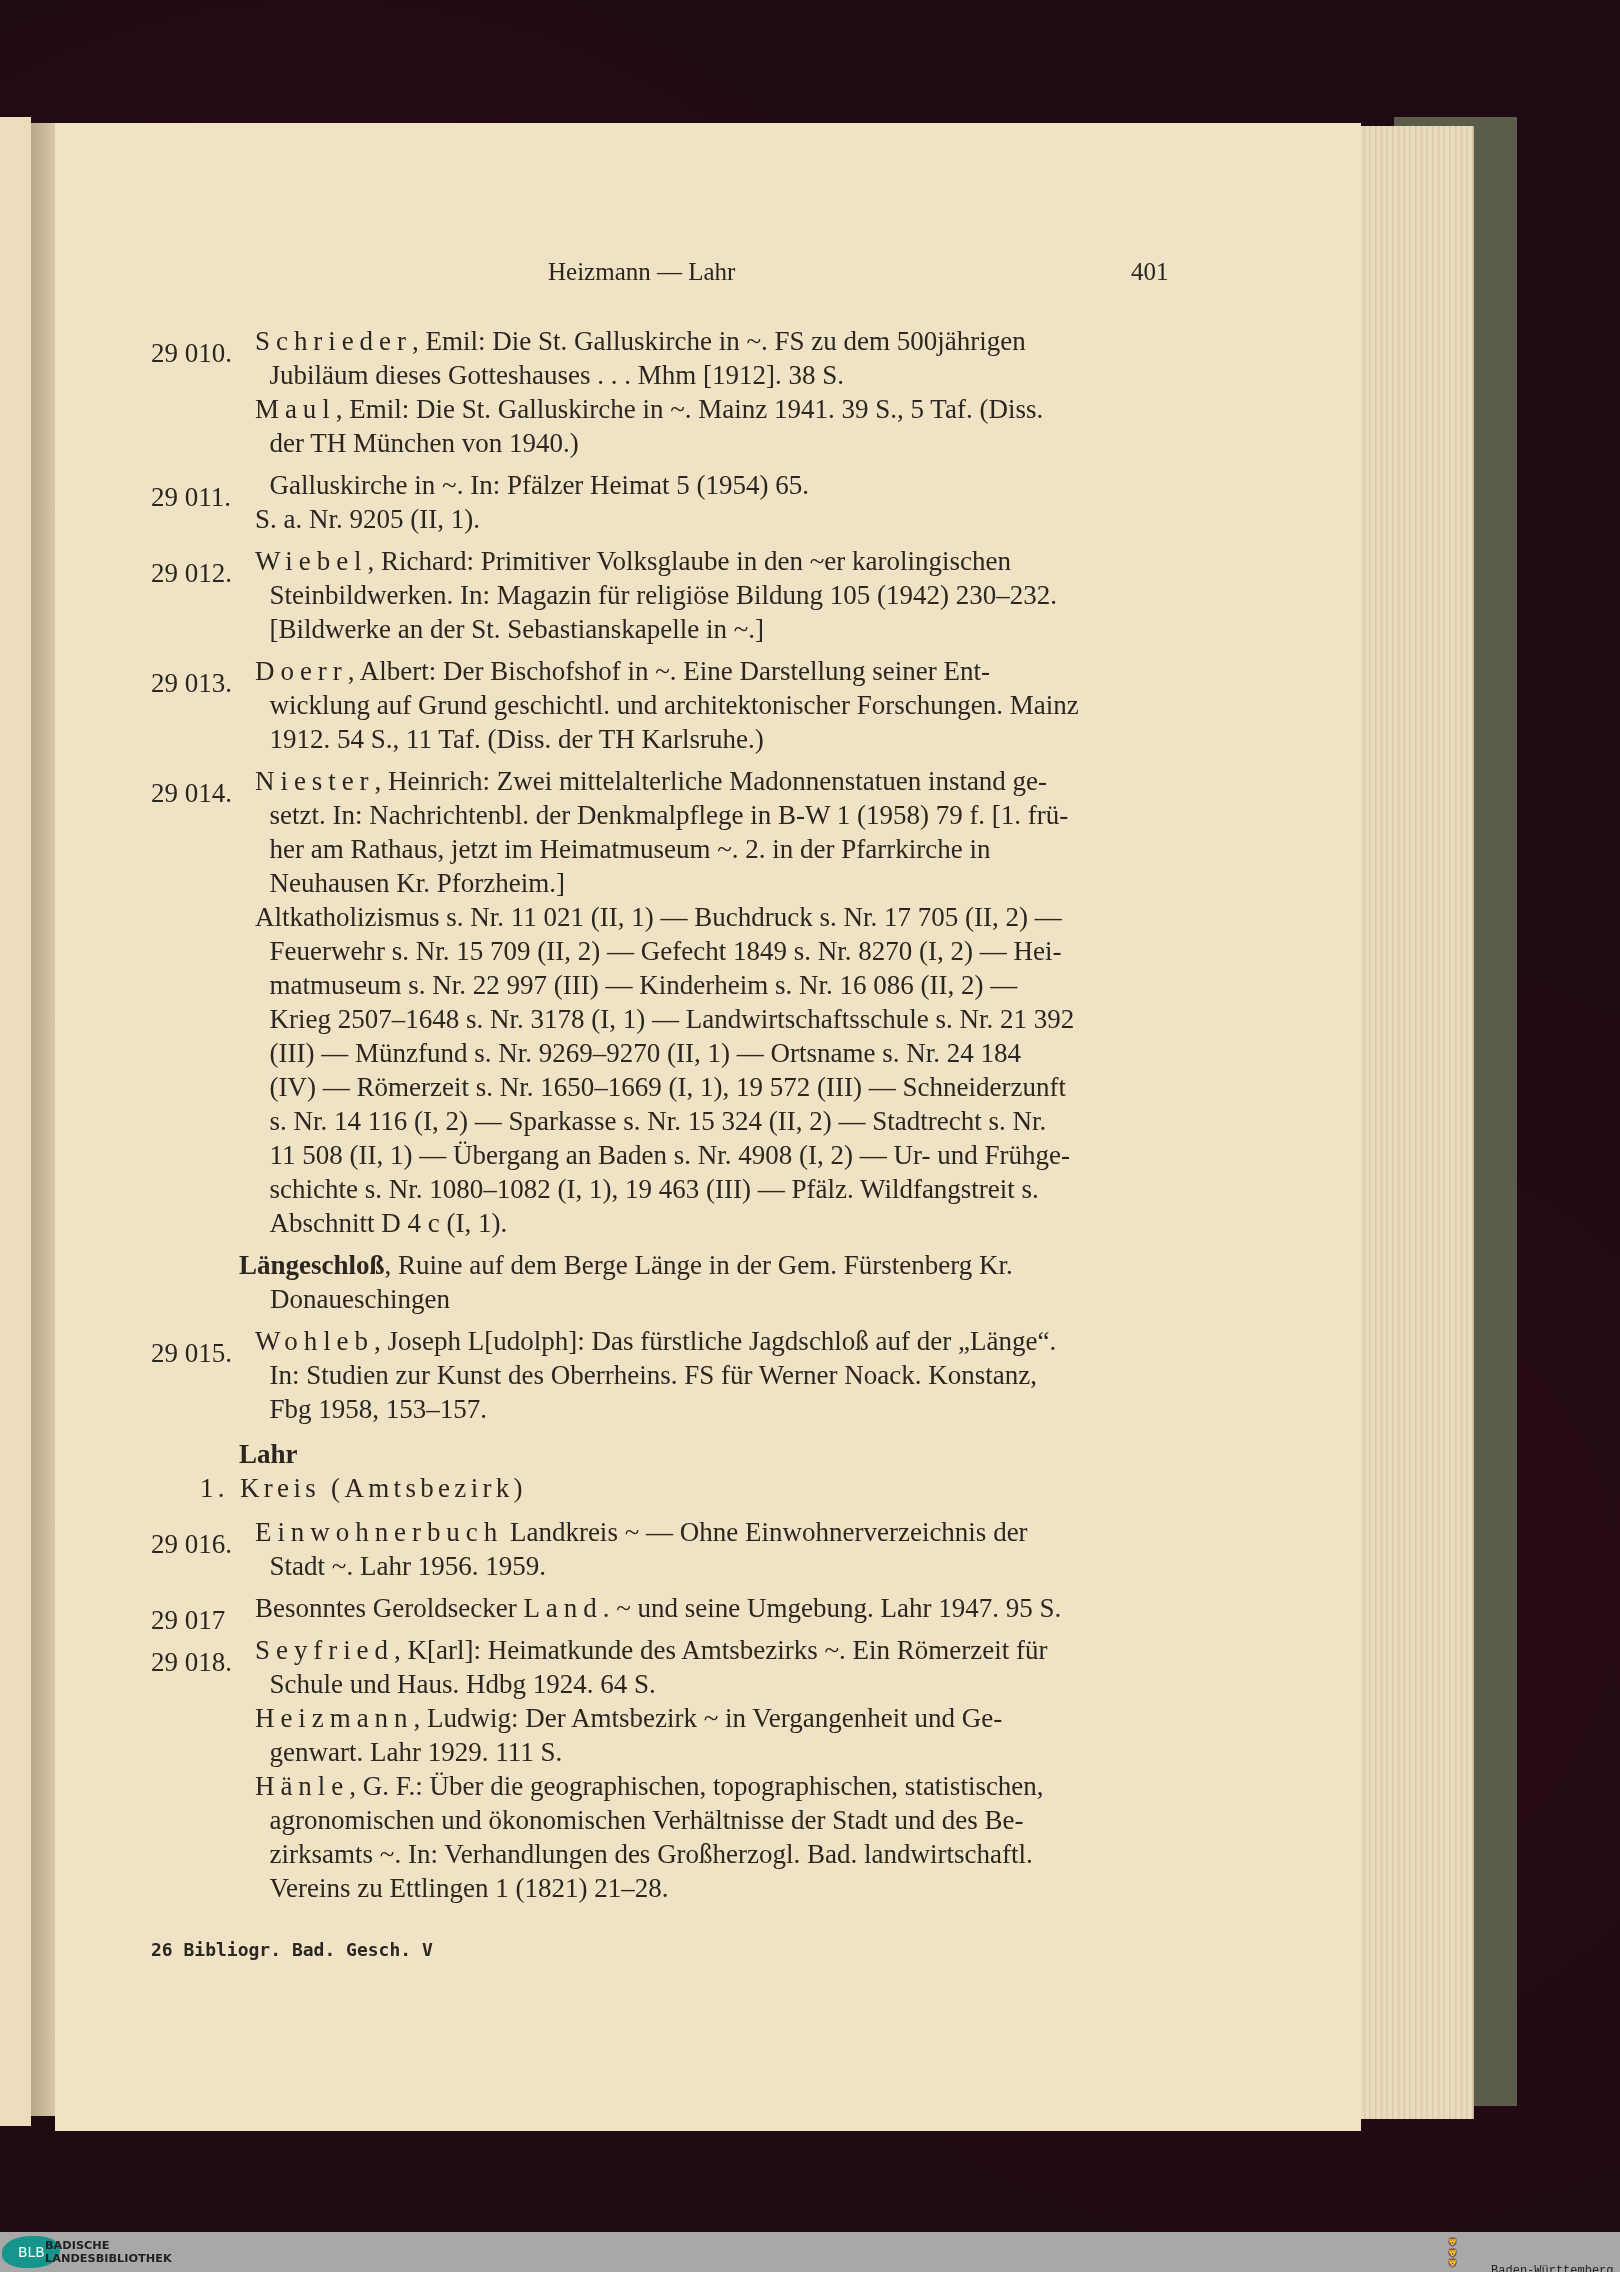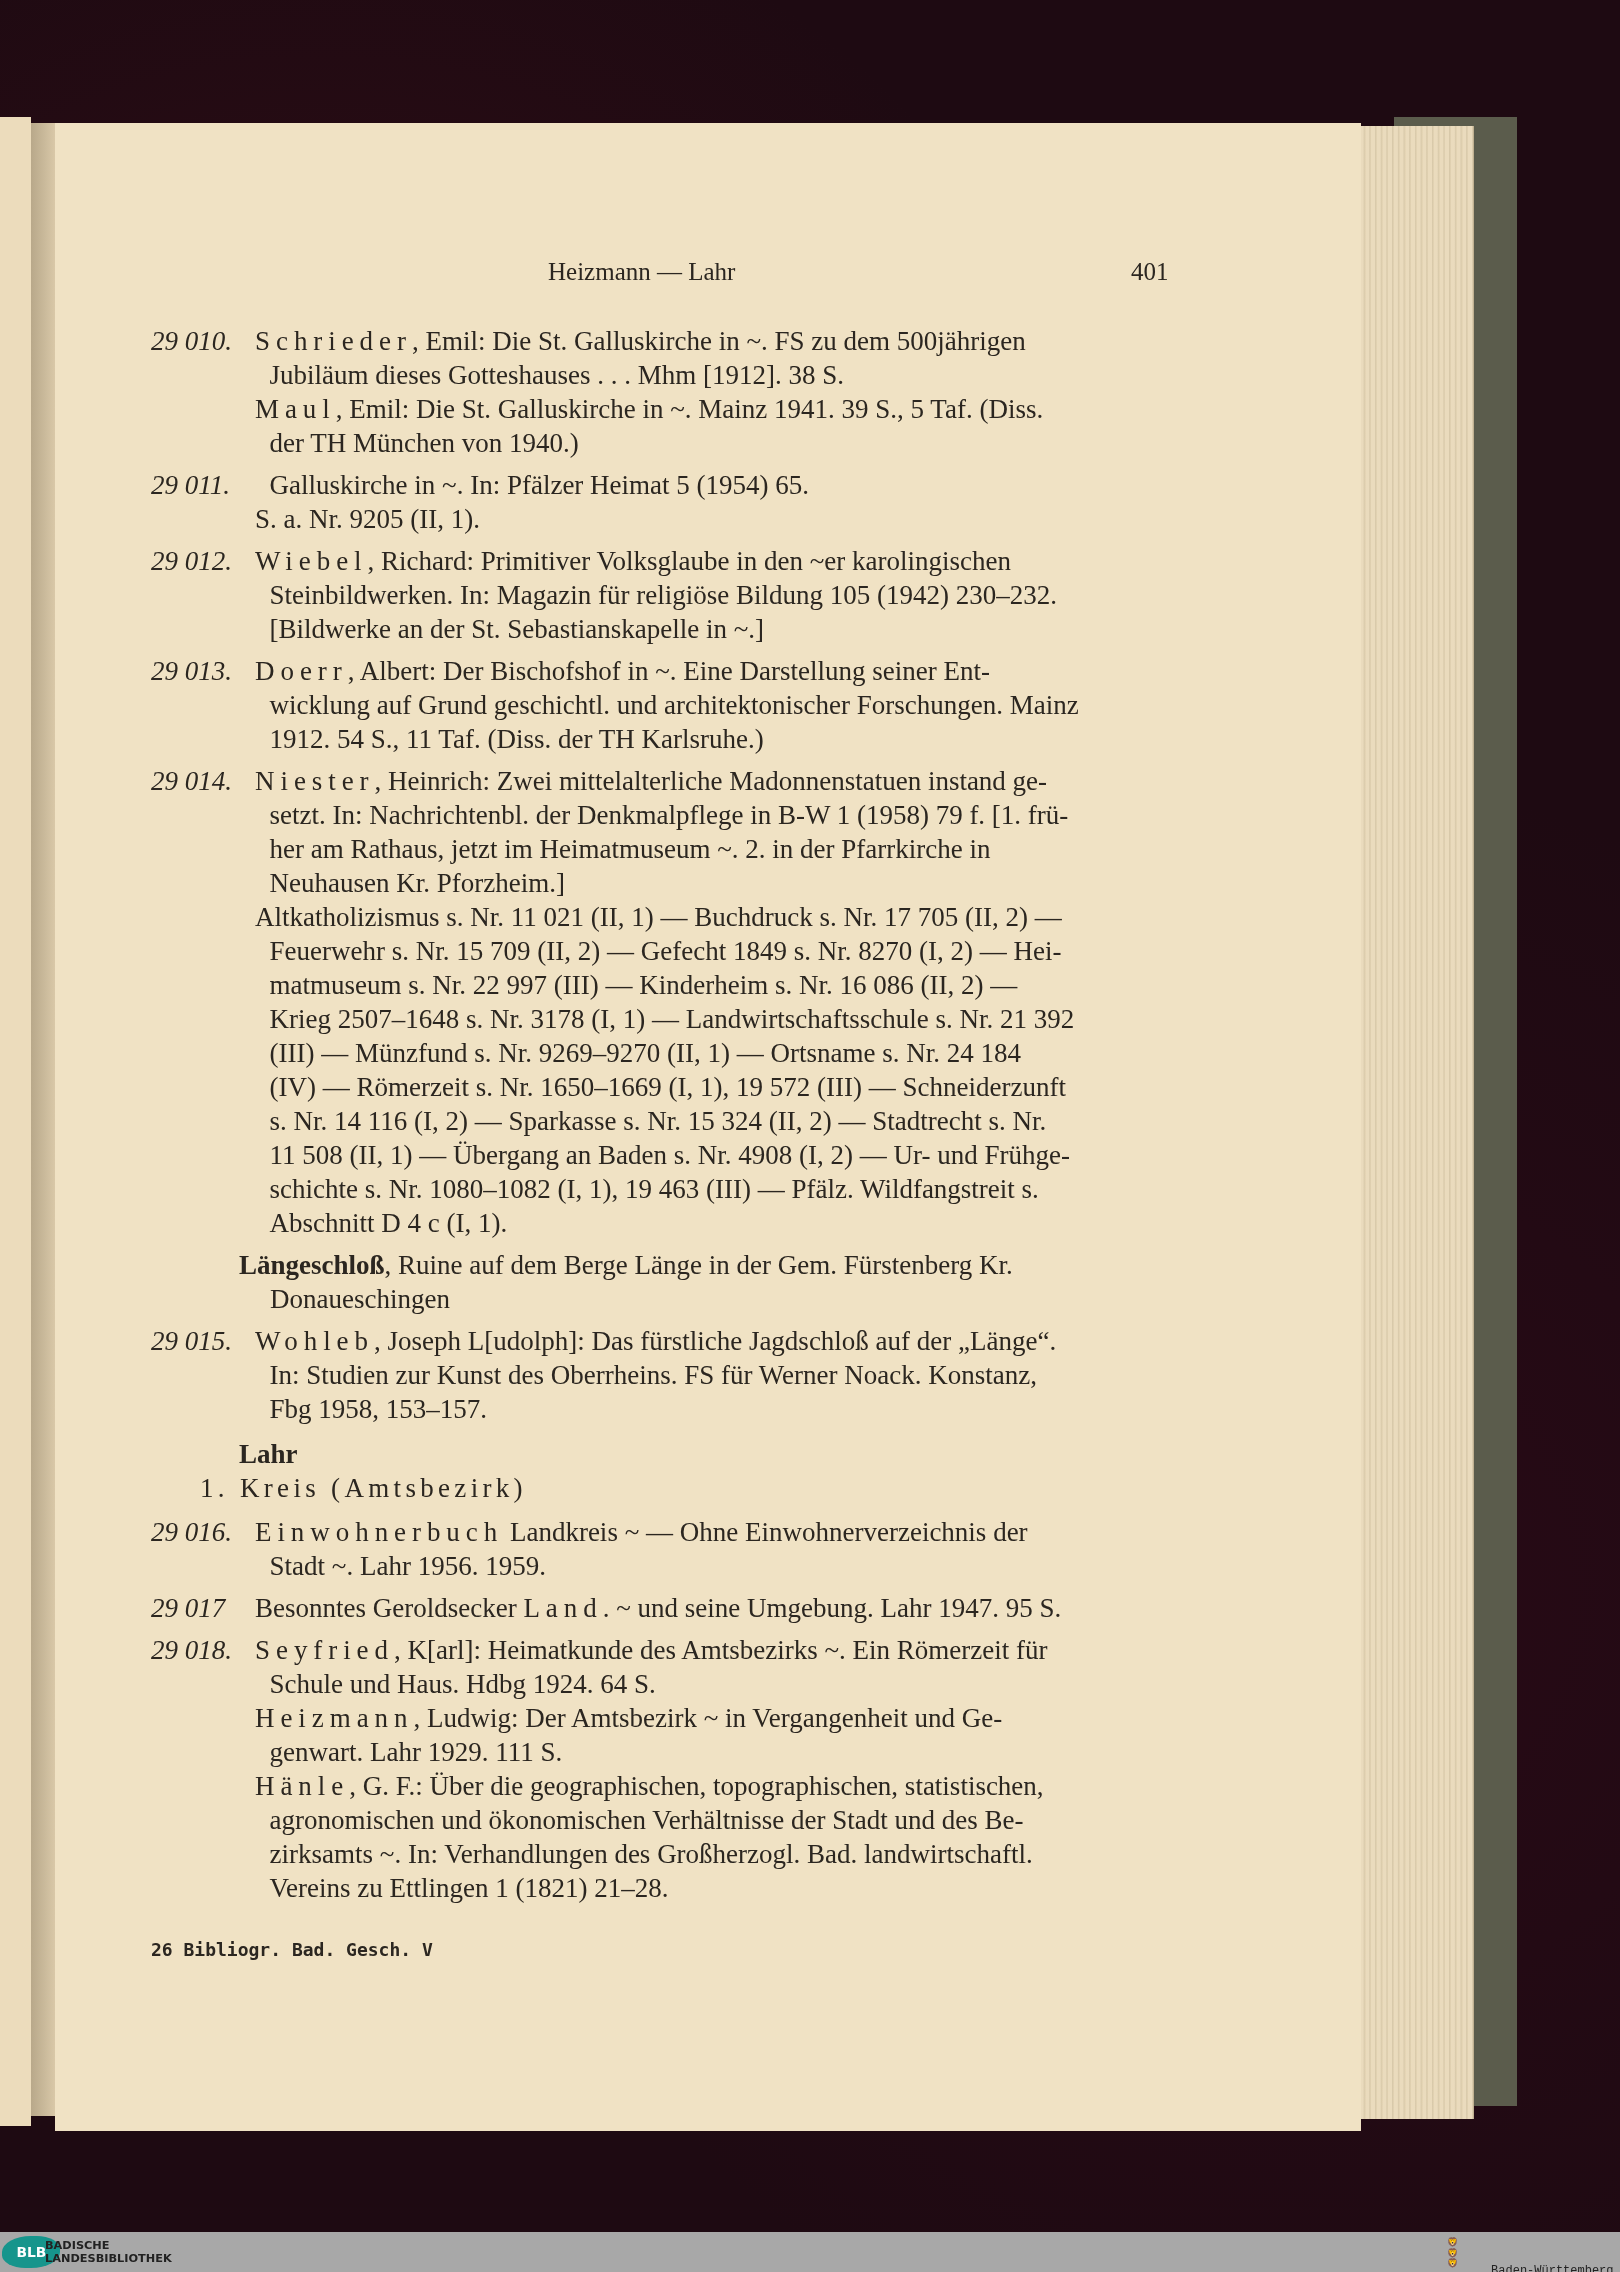--- a/index.html
+++ b/index.html
@@ -41,21 +41,21 @@
     font-size: 25px; color: #2b2620;
   }
   .running-head .title { position: absolute; left: 493px; top: 0; }
   .running-head .pagenum { position: absolute; left: 1076px; top: 0; }
 
   .content {
     position: absolute; left: 151px; top: 324px; width: 1024px;
     font-size: 27px; line-height: 34px; color: #2b2620;
   }
   .entry { position: relative; padding-left: 104px; margin-bottom: 8px; }
-  .entry .num { position: absolute; left: 0; top: 0; white-space: nowrap; font-style: italic; }
+  .entry .num { position: absolute; left: 0; top: 12px; white-space: nowrap; }
   .entry .line { display: block; text-align: justify; text-align-last: left; }
   .entry .first { text-indent: 0; }
   .entry .cont { padding-left: 14.6px; }
   .sub { position: relative; padding-left: 104px; margin-bottom: 0; }
   .sub .line { display: block; }
   .sub .first { }
   .sub .cont { padding-left: 14.6px; }
   .spaced { letter-spacing: 0.22em; }
   .bold { font-weight: bold; }
   .heading-lahr {
@@ -70,21 +70,21 @@
     font-size: 18px; color: #2b2620; font-weight: bold;
   }
   
   .inst-bar {
     position: absolute; left: 0; top: 2232px; width: 1620px; height: 41px;
     background: #a8a8a8;
   }
   .blb-logo {
     position: absolute; left: 2.4px; top: 4px; width: 58px; height: 32px;
     background: #16958c; border-radius: 50% 40% 50% 40%;
-    color: #fff; font-family: "DejaVu Sans", sans-serif; font-weight: bold;
+    color: #fff; font-family: "DejaVu Sans", sans-serif; font-weight: normal;
     font-size: 13.8px; line-height: 32px; text-align: center;
   }
   .blb-text {
     position: absolute; left: 45px; top: 6.5px;
     font-family: "DejaVu Sans", sans-serif; font-weight: bold;
     font-size: 11.3px; line-height: 13.8px; color: #222;
   }
   .bw {
     position: absolute; right: 6.5px; top: 4.9px; height: 32px;
     font-family: "DejaVu Sans", sans-serif; font-size: 12px; color: #222;

